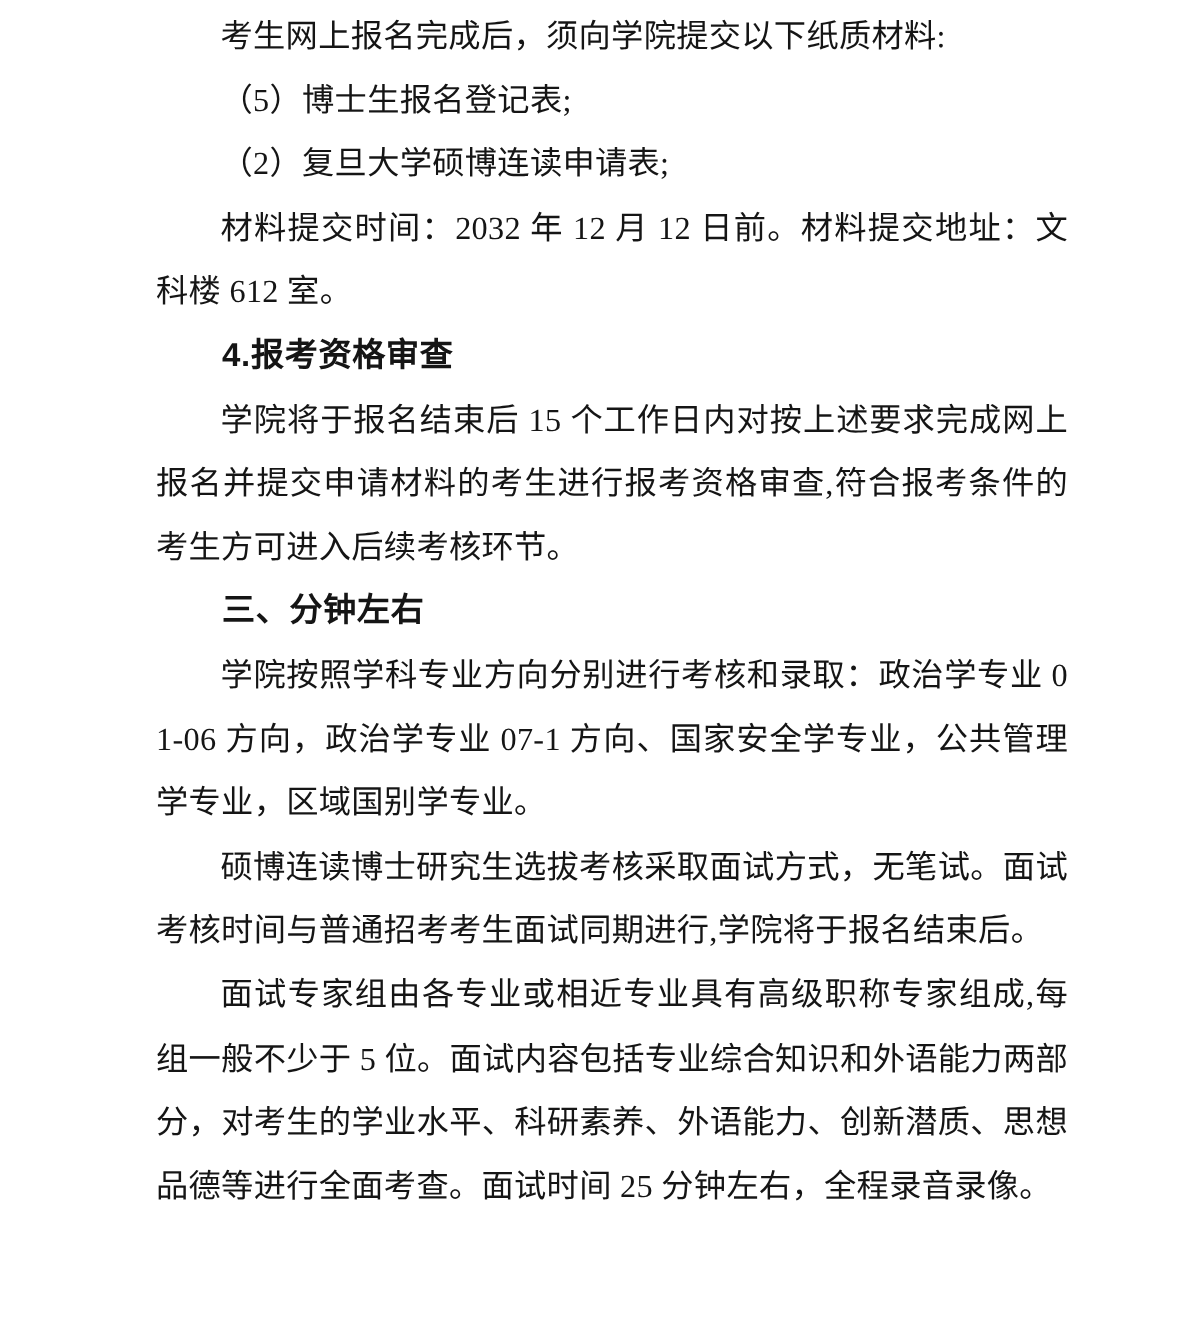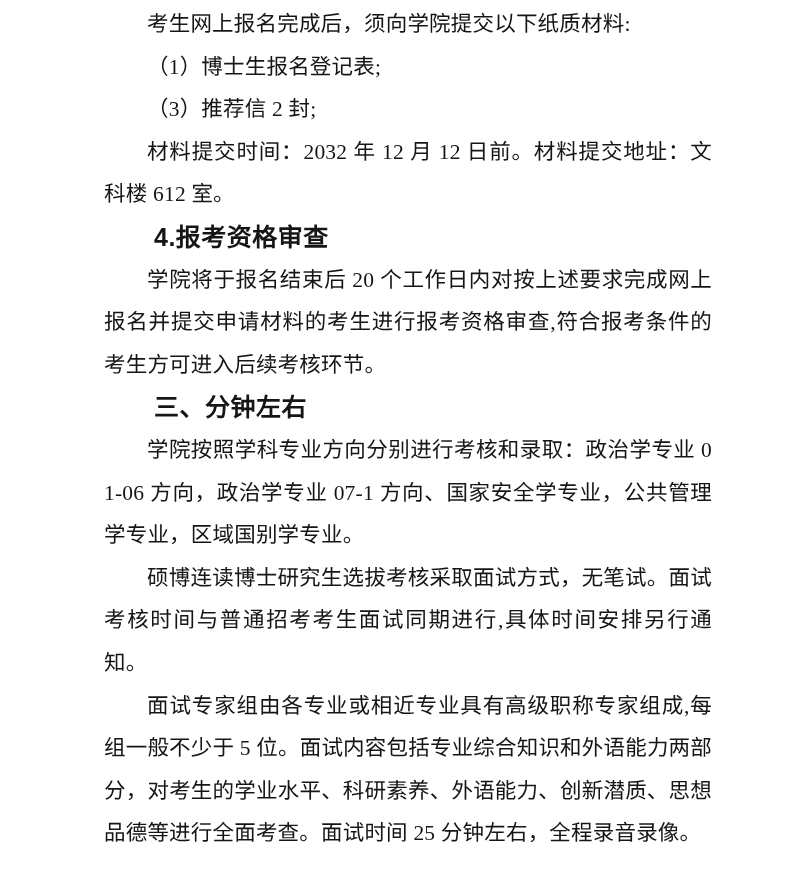--- a/index.html
+++ b/index.html
@@ -26,35 +26,35 @@
     font-size: 21.5px;
     line-height: 42.6px;
     text-indent: 2em;
     text-align: justify;
     text-justify: inter-character;
     letter-spacing: 0.2px;
     word-break: break-all;
   }
   .heading {
     margin: 0;
-    font-size: 25px;
+    font-size: 22px;
     line-height: 42.6px;
     text-indent: 2em;
     font-weight: bold;
     font-family: "Liberation Sans", sans-serif;
     letter-spacing: 0.5px;
   }
 </style>
 </head>
 <body>
 
 <div class="page">
   <p class="para">考生网上报名完成后，须向学院提交以下纸质材料:</p>
-  <p class="para">（1）博士生报名登记表;</p>
-  <p class="para">（3）推荐信 2 封;</p>
+  <p class="para">（5）博士生报名登记表;</p>
+  <p class="para">（2）复旦大学硕博连读申请表;</p>
   <p class="para">材料提交时间：2032 年 12 月 12 日前。材料提交地址：文科楼 612 室。</p>
   <h3 class="heading">4.报考资格审查</h3>
-  <p class="para">学院将于报名结束后 20 个工作日内对按上述要求完成网上报名并提交申请材料的考生进行报考资格审查,符合报考条件的考生方可进入后续考核环节。</p>
+  <p class="para">学院将于报名结束后 15 个工作日内对按上述要求完成网上报名并提交申请材料的考生进行报考资格审查,符合报考条件的考生方可进入后续考核环节。</p>
   <h3 class="heading">三、分钟左右</h3>
   <p class="para">学院按照学科专业方向分别进行考核和录取：政治学专业 01-06 方向，政治学专业 07-1 方向、国家安全学专业，公共管理学专业，区域国别学专业。</p>
-  <p class="para">硕博连读博士研究生选拔考核采取面试方式，无笔试。面试考核时间与普通招考考生面试同期进行,具体时间安排另行通知。</p>
+  <p class="para">硕博连读博士研究生选拔考核采取面试方式，无笔试。面试考核时间与普通招考考生面试同期进行,学院将于报名结束后。</p>
   <p class="para">面试专家组由各专业或相近专业具有高级职称专家组成,每组一般不少于 5 位。面试内容包括专业综合知识和外语能力两部分，对考生的学业水平、科研素养、外语能力、创新潜质、思想品德等进行全面考查。面试时间 25 分钟左右，全程录音录像。</p>
 </div>
 
 </body></html>

